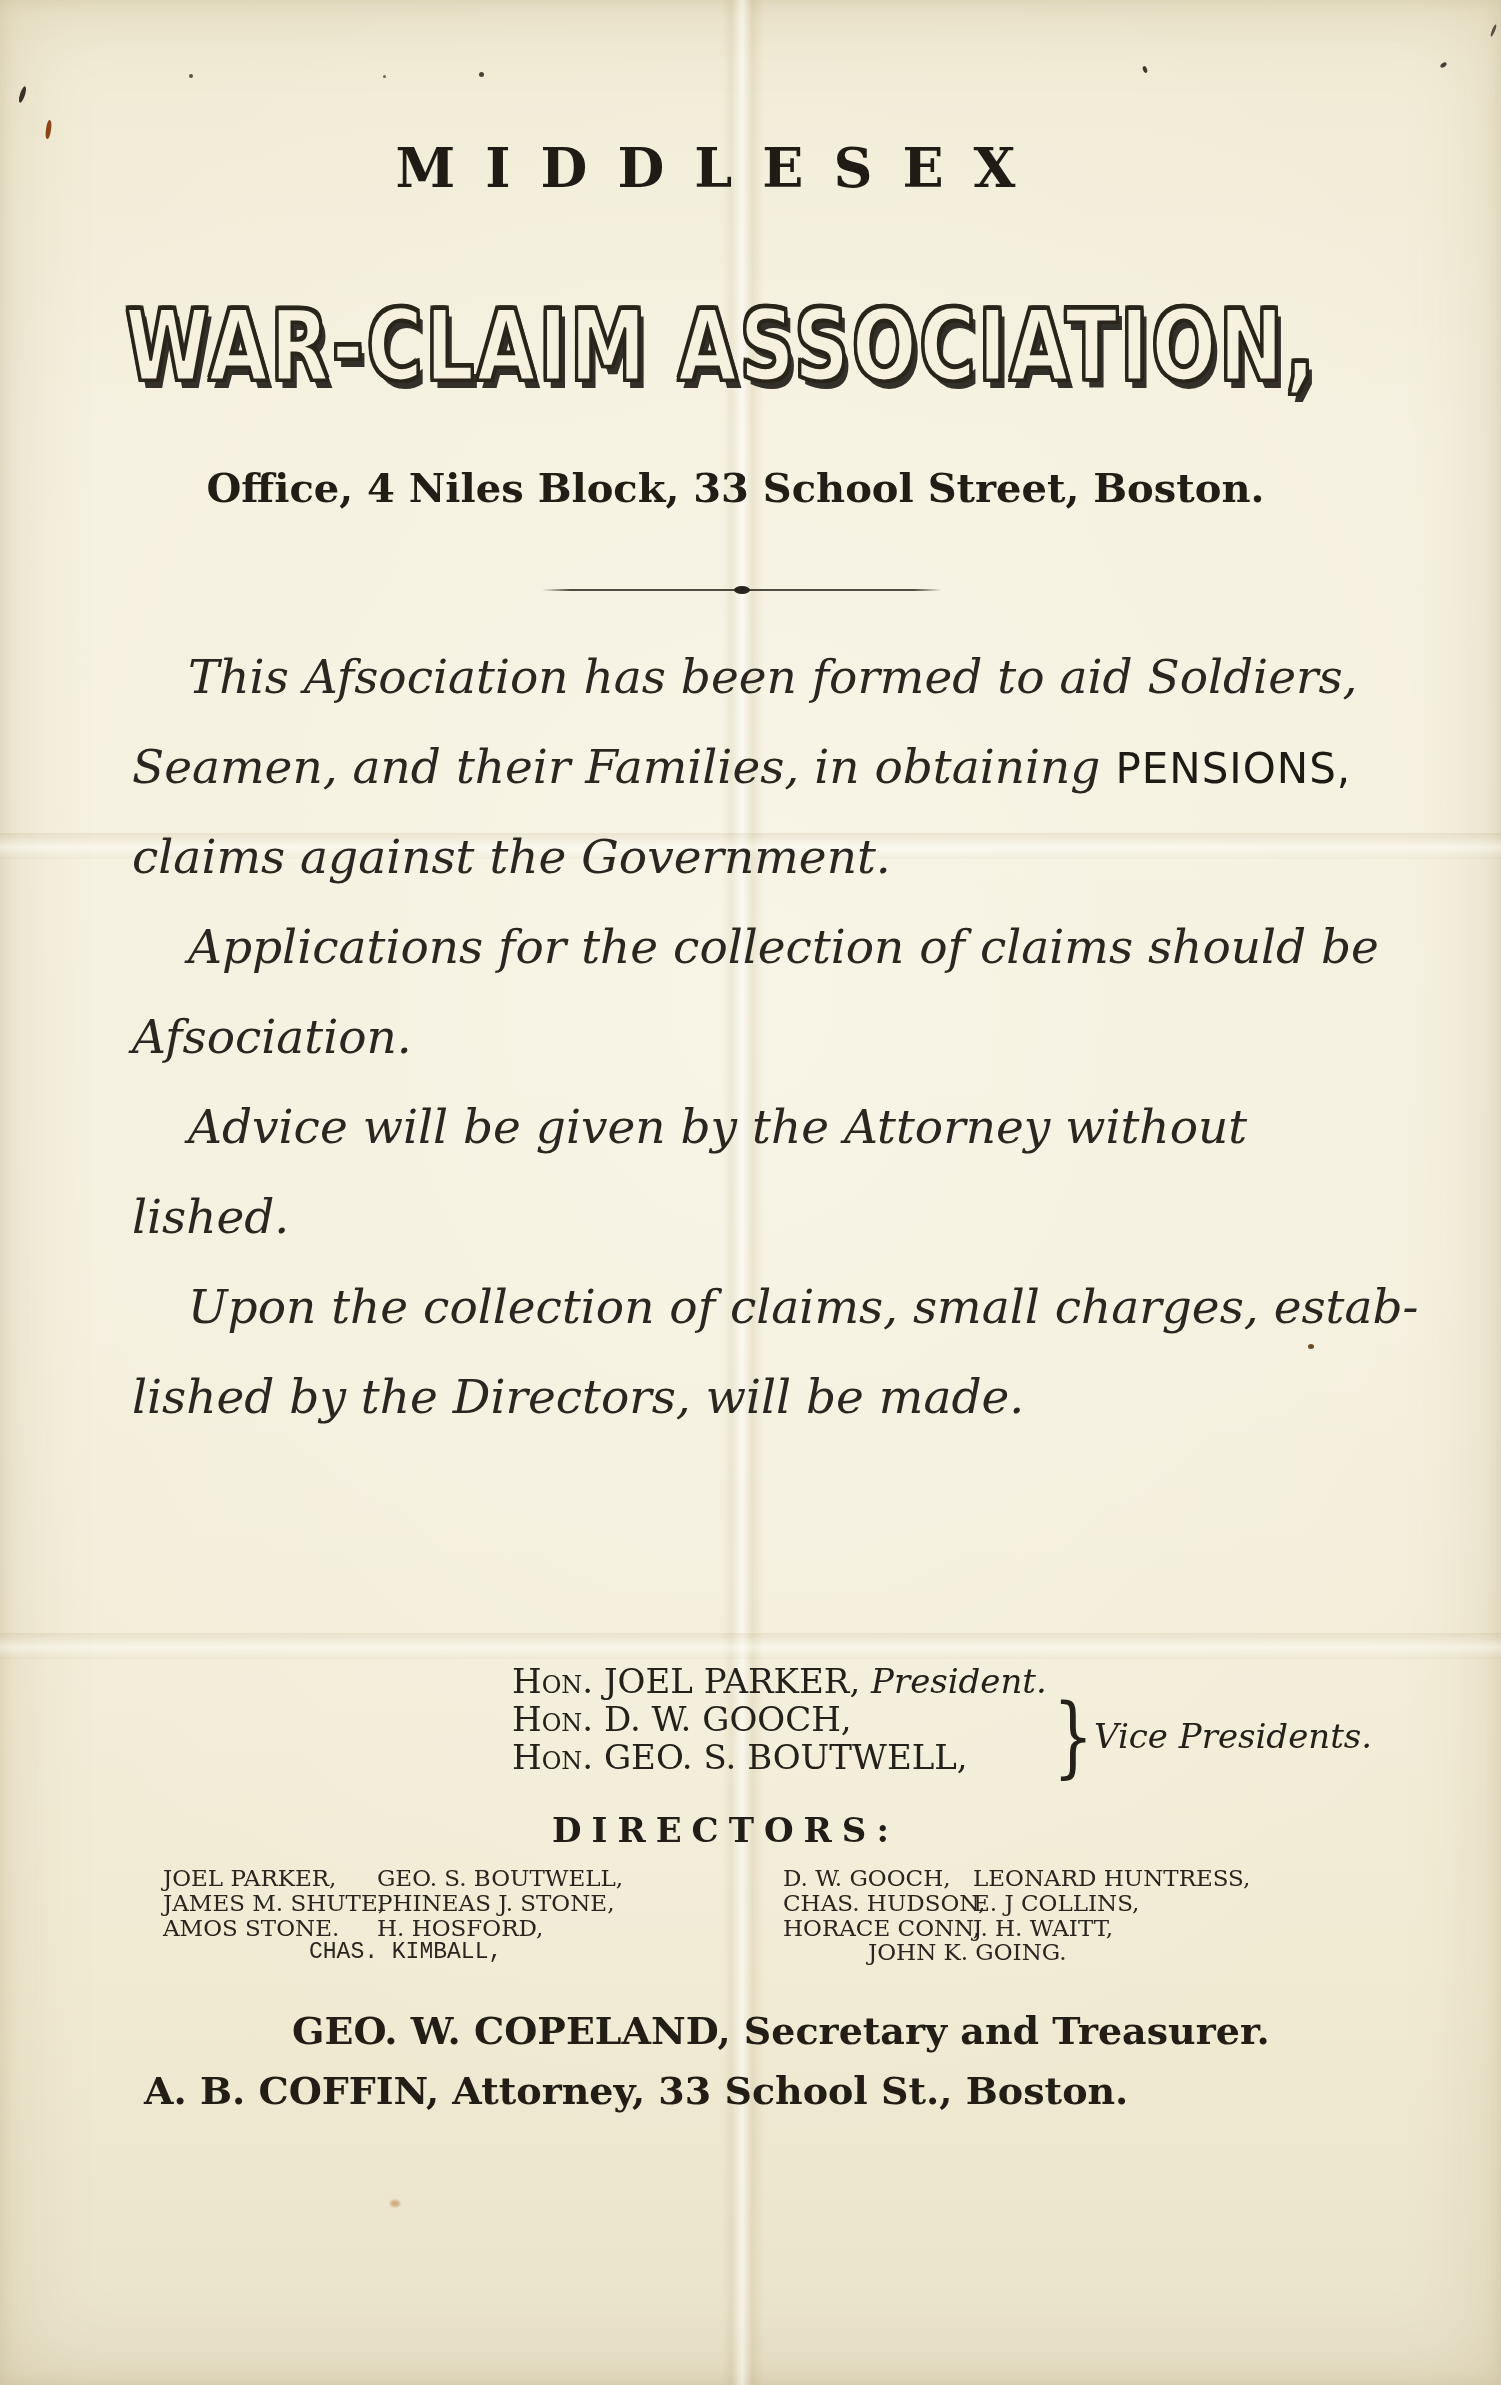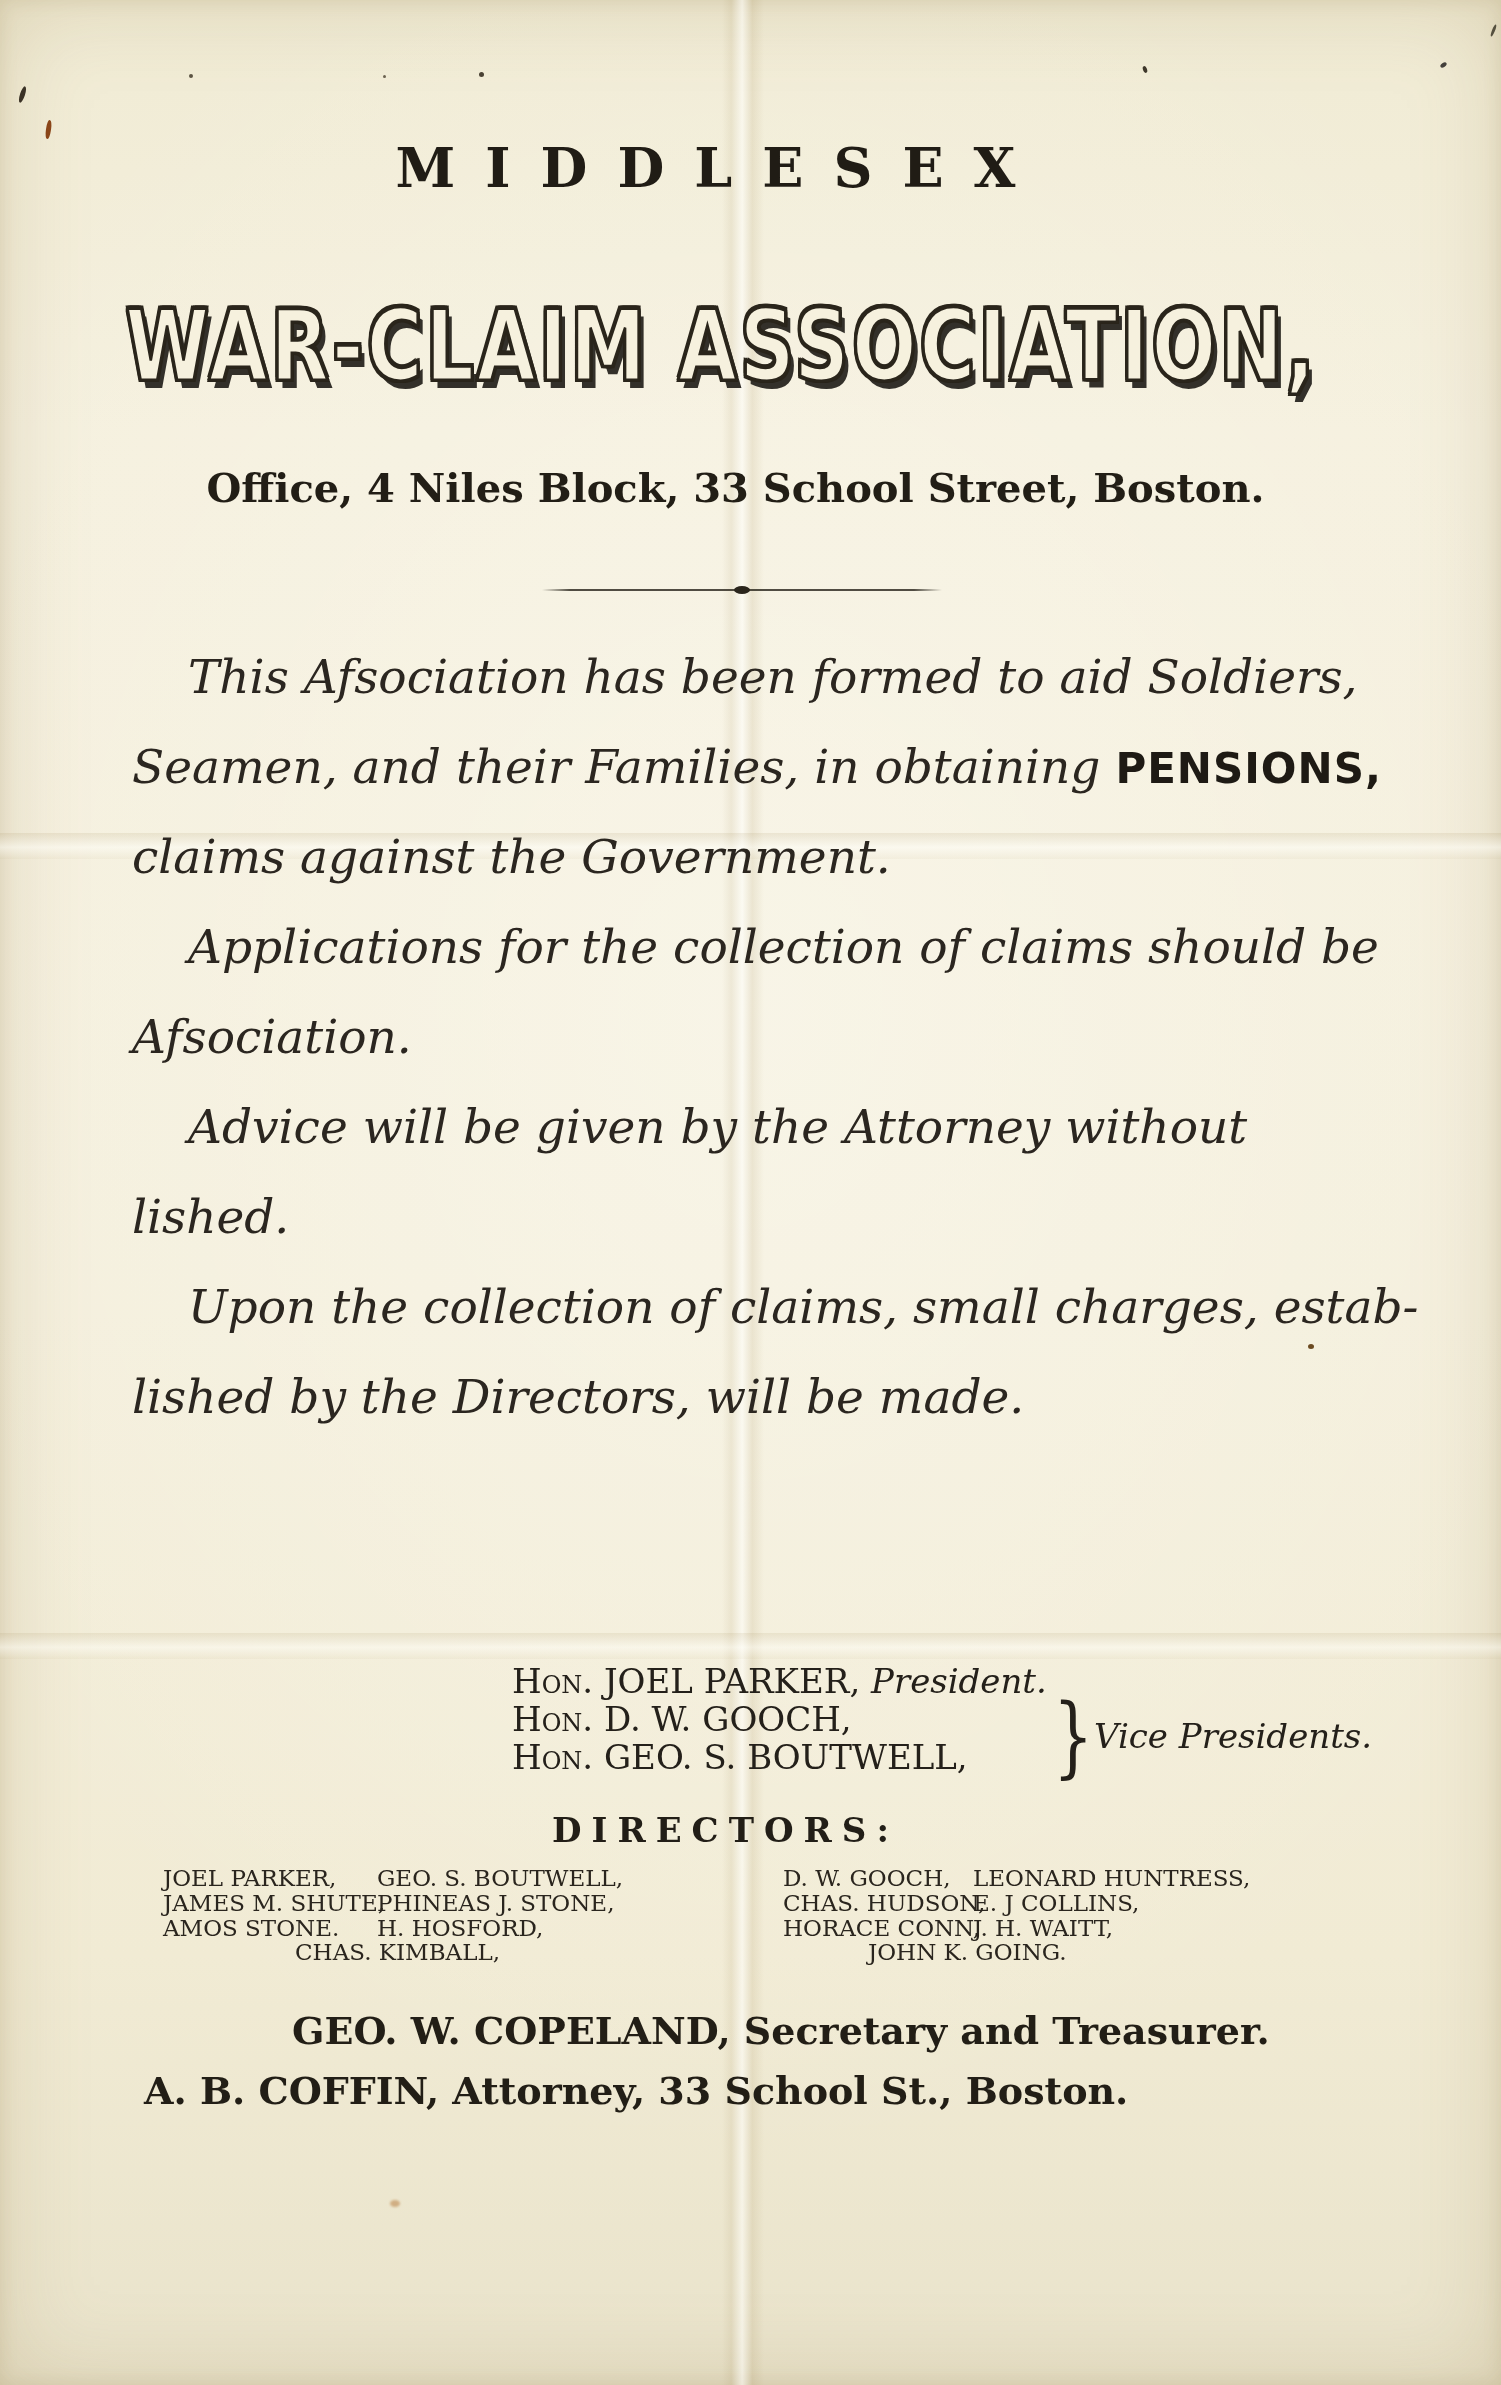--- a/index.html
+++ b/index.html
@@ -69,21 +69,21 @@
     background:#2a251c;
   }
   
   .bodytext{position:absolute;top:632px;left:132px;width:1360px;color:#2b2620;}
   .bline{
     height:90px;line-height:90px;white-space:nowrap;
     font-family:"DejaVu Serif",serif;font-style:italic;font-size:47px;
   }
   .bline.indent{padding-left:56px;}
   .bsans{
-    font-family:"DejaVu Sans",sans-serif;font-style:normal;font-weight:700;
+    font-family:"DejaVu Sans",sans-serif;font-style:normal;font-weight:400;
     font-size:42px;letter-spacing:1px;color:#1e1a14;
   }
   
   .officers{position:absolute;top:1662px;left:512px;color:#24201a;}
   .oline{height:38px;line-height:38px;font-size:34px;white-space:nowrap;}
   .sc{font-variant:small-caps;}
   .it{font-style:italic;}
   .brace{
     position:absolute;left:541px;top:34px;height:82px;line-height:82px;
     font-size:88px;font-weight:400;transform:scaleX(0.72);transform-origin:left center;color:#24201a;
@@ -91,21 +91,21 @@
   .vplabel{position:absolute;left:582px;top:52px;height:44px;line-height:44px;font-size:34px;white-space:nowrap;}
   
   .dheading{
     position:absolute;top:1810px;left:-50px;right:0;height:40px;line-height:40px;text-align:center;
     font-family:"DejaVu Serif",serif;font-weight:700;font-size:34px;letter-spacing:10px;color:#221e17;
   }
   .dcol{position:absolute;top:1866px;color:#2a251e;}
   .dname{height:25px;line-height:25px;font-size:23px;white-space:nowrap;}
   .c1{left:163px;}.c2{left:377px;}.c3{left:783px;}.c4{left:973px;}
   .dbottom{position:absolute;top:1940px;height:25px;line-height:25px;font-size:23px;color:#2a251e;white-space:nowrap;}
-  .b1{left:295px;}.b2{left:868px;}
+  .b1{left:309px;font-family:Liberation Mono, monospace;}.b2{left:868px;}
   
   .fline{position:absolute;height:42px;line-height:42px;font-weight:700;font-size:38px;color:#221e16;white-space:nowrap;}
   .f1{top:2010px;left:292px;}
   .f2{top:2070px;left:144px;}
 </style>
 </head>
 <body>
 
 <div class="paper">
 

